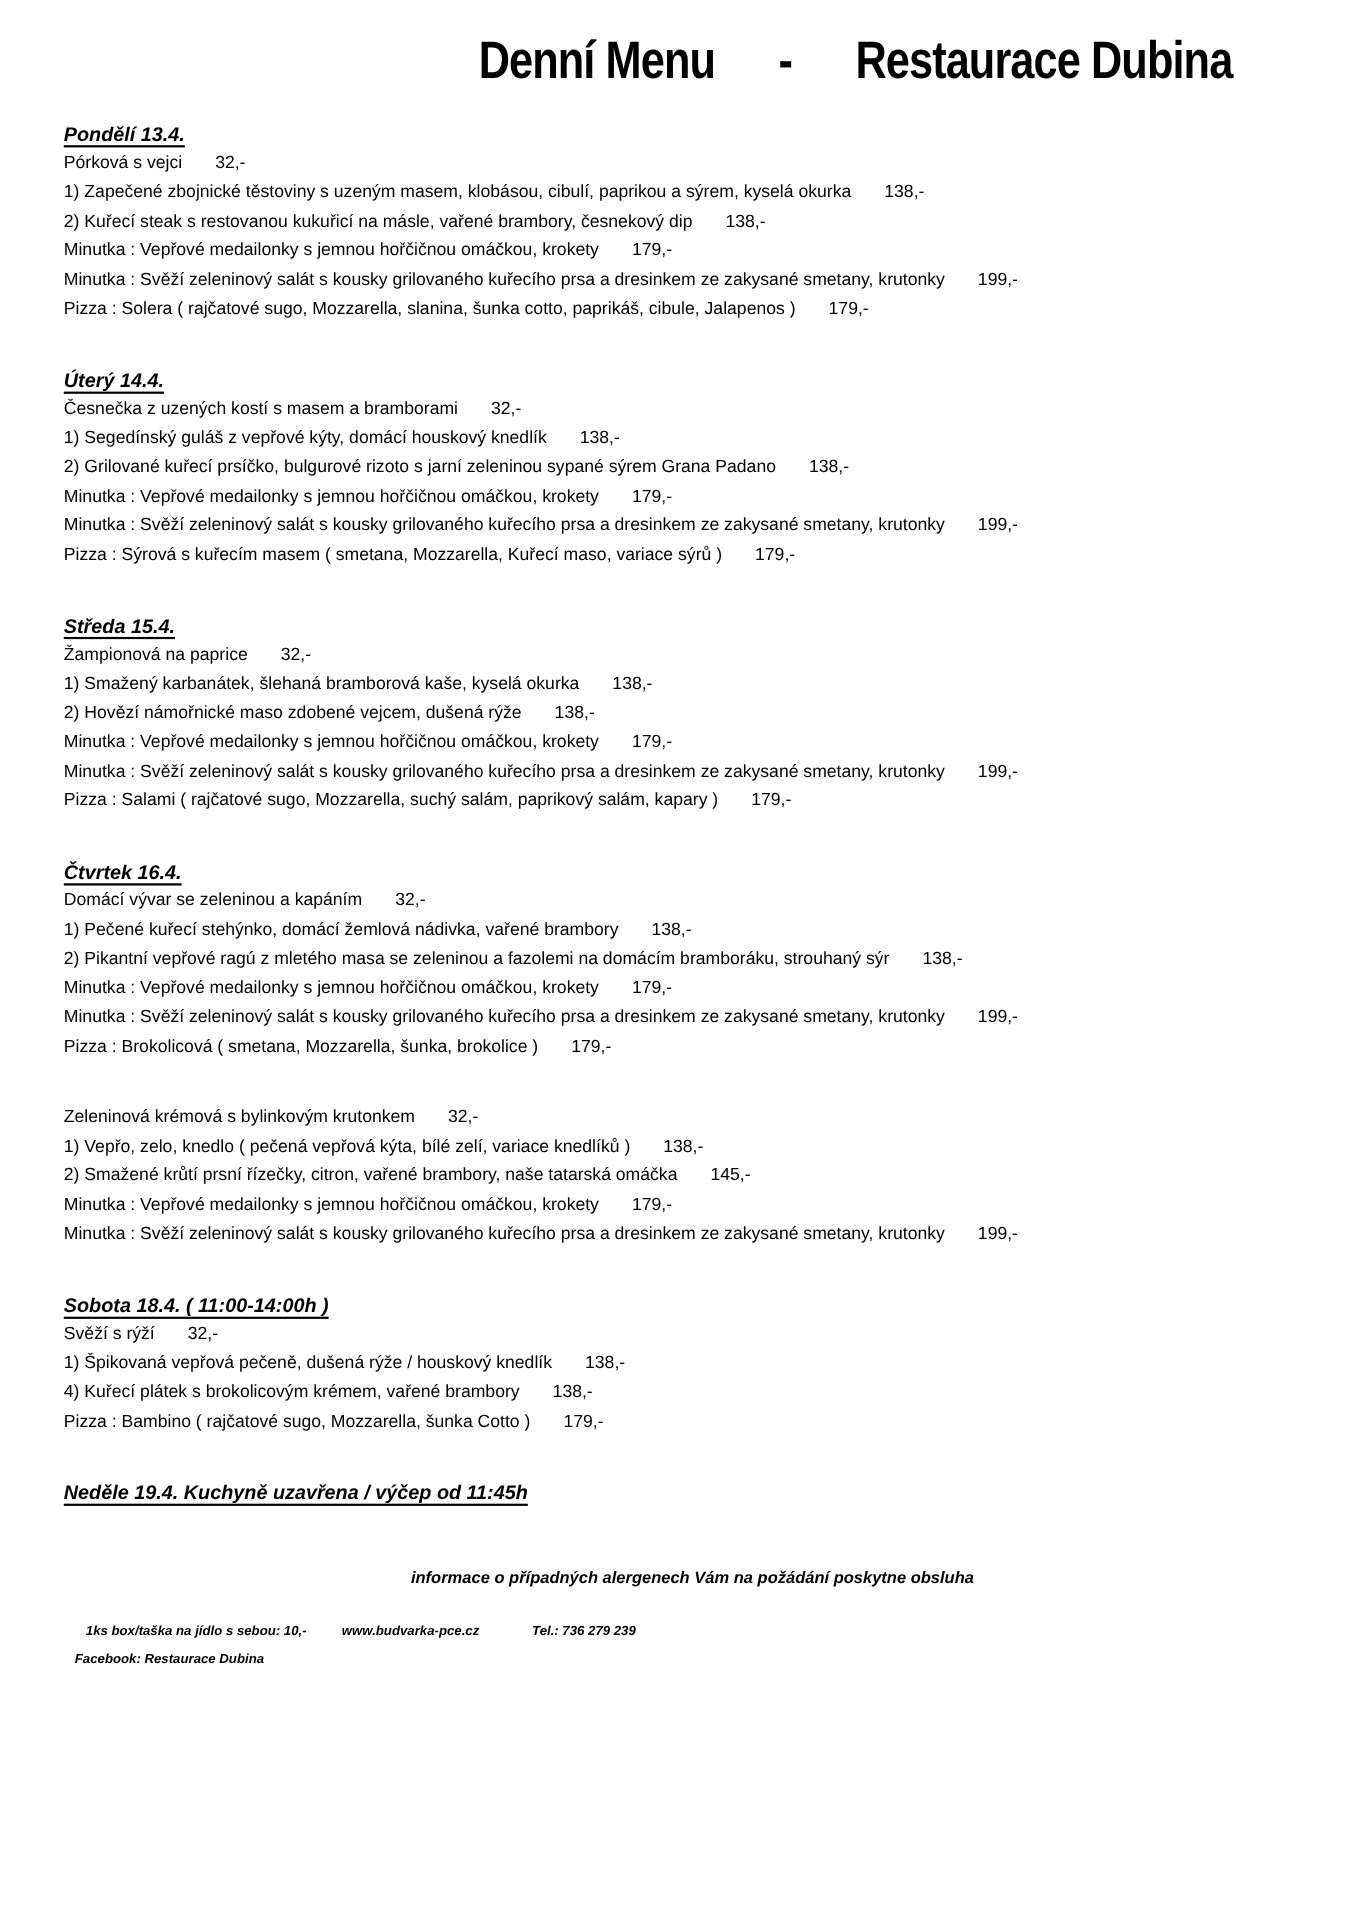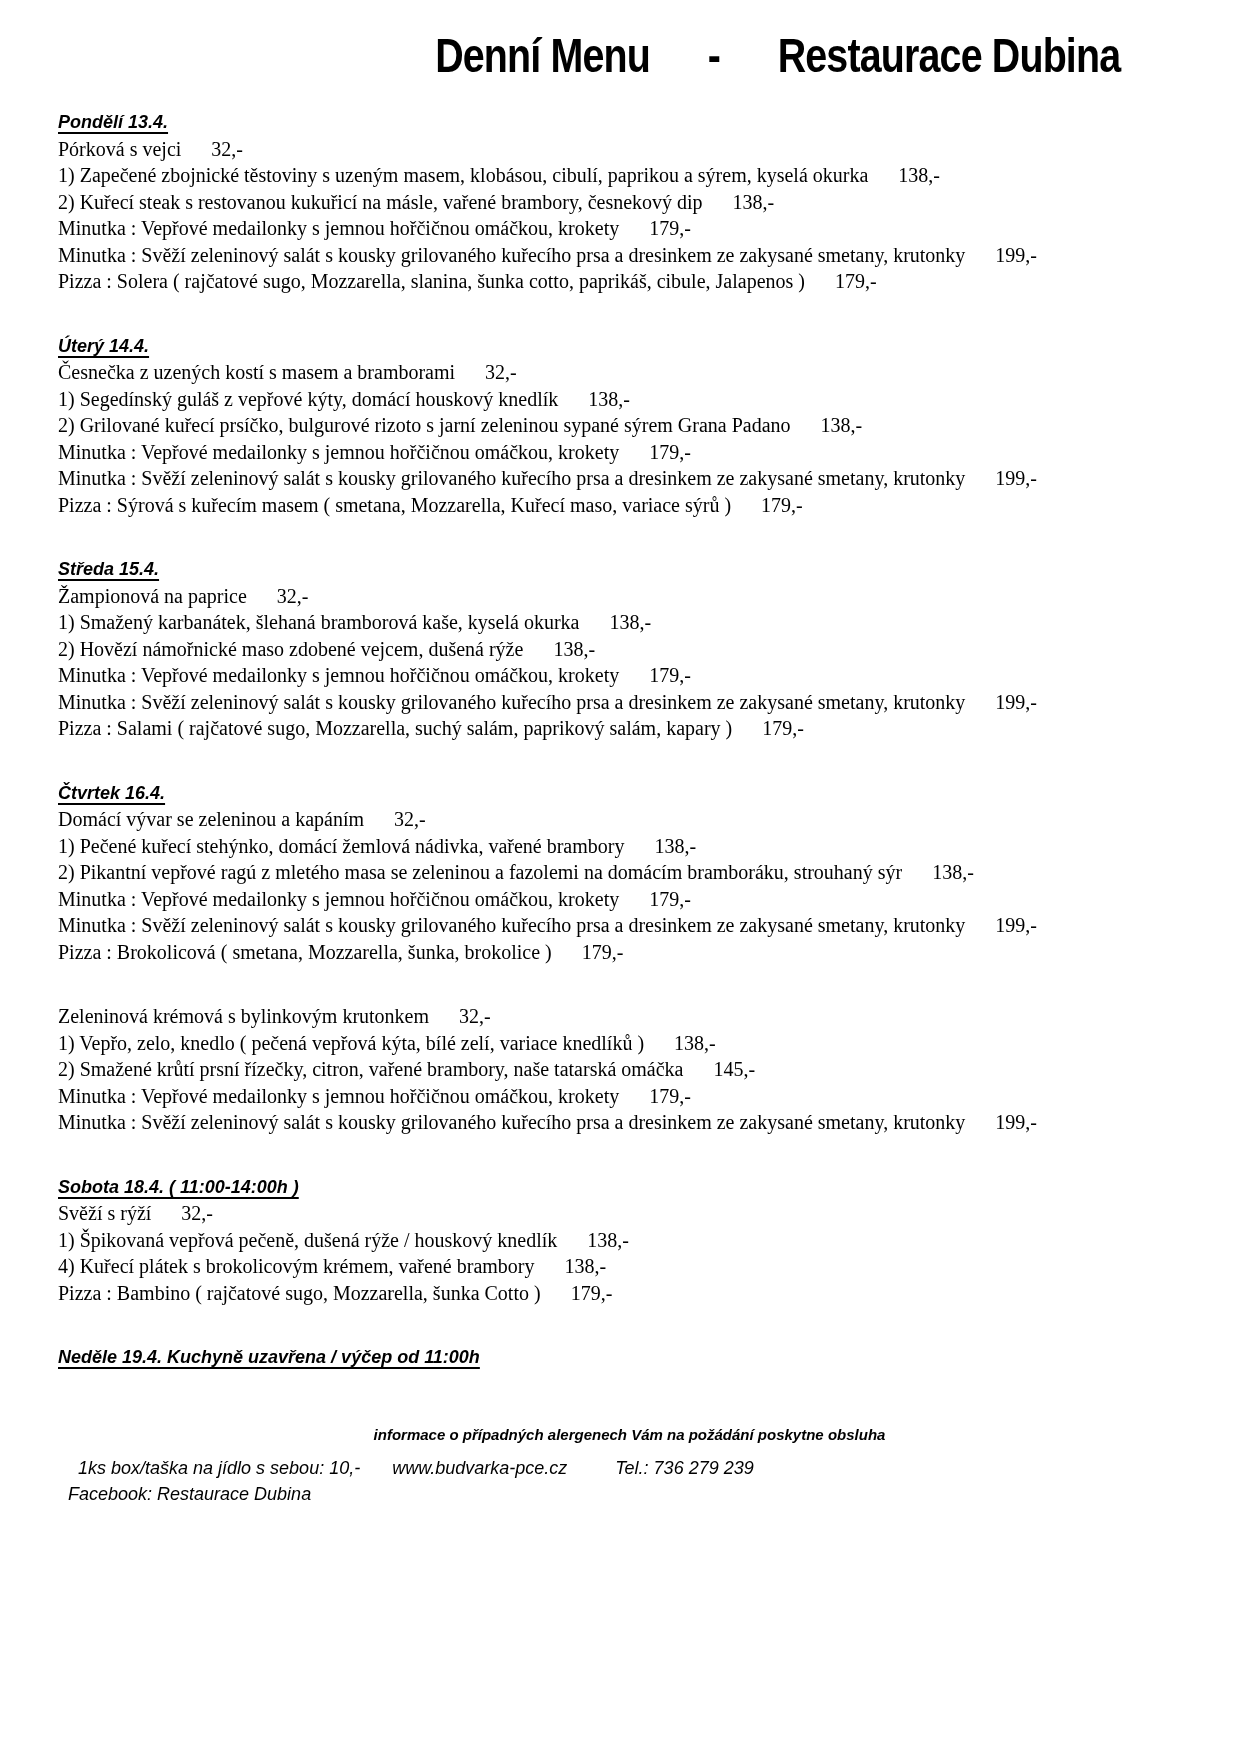--- a/index.html
+++ b/index.html
@@ -42,47 +42,46 @@
     font-size: 18px;
     line-height: 26.5px;
     font-weight: bold;
     font-style: italic;
     text-decoration: underline;
     text-decoration-thickness: 2px;
     text-underline-offset: 4px;
     white-space: nowrap;
   }
   .menu-line {
-    font-size: 20px;
+    font-size: 16px;
     line-height: 26.5px;
     white-space: nowrap;
-    font-family: Liberation Serif, serif;
   }
   .price {
     margin-left: 30px;
   }
   
   .closed-day {
     margin: 0 0 0 0;
   }
   
   .allergen-note {
     margin-top: 52px;
     text-align: center;
     font-size: 15px;
     line-height: 24px;
     font-weight: bold;
     font-style: italic;
     white-space: nowrap;
   }
   .footer-block {
-    margin-top: 8px;
-    font-size: 18px;
+    margin-top: 22px;
+    font-size: 12px;
     line-height: 26px;
-    font-weight: normal;
+    font-weight: bold;
     font-style: italic;
     white-space: nowrap;
   }
   .footer-line1 { padding-left: 20px; }
   .footer-line2 { padding-left: 10px; }
   .footer-gap-sm { display: inline-block; width: 32px; }
   .footer-gap-lg { display: inline-block; width: 48px; }
 </style>
 </head>
 <body>
@@ -143,21 +142,21 @@
       </section>
       <section class="day">
         <h2 class="day-heading">Sobota 18.4. ( 11:00-14:00h )</h2>
         <div class="menu-line"><span>Svěží s rýží</span><span class="price">32,-</span></div>
         <div class="menu-line"><span>1) Špikovaná vepřová pečeně, dušená rýže / houskový knedlík</span><span class="price">138,-</span></div>
         <div class="menu-line"><span>4) Kuřecí plátek s brokolicovým krémem, vařené brambory</span><span class="price">138,-</span></div>
         <div class="menu-line"><span>Pizza : Bambino ( rajčatové sugo, Mozzarella, šunka Cotto )</span><span class="price">179,-</span></div>
       </section>
     </div>
 
-  <h2 class="day-heading closed-day">Neděle 19.4. Kuchyně uzavřena / výčep od 11:00h</h2>
+  <h2 class="day-heading closed-day">Neděle 19.4. Kuchyně uzavřena / výčep od 11:45h</h2>
 
   <div class="allergen-note">informace o případných alergenech Vám na požádání poskytne obsluha</div>
 
   <div class="footer-block">
     <div class="footer-line1">
       <span>1ks box/taška na jídlo s sebou: 10,-</span><span class="footer-gap-sm"></span><span>www.budvarka-pce.cz</span><span class="footer-gap-lg"></span><span>Tel.: 736 279 239</span>
     </div>
     <div class="footer-line2">Facebook: Restaurace Dubina</div>
   </div>
 

